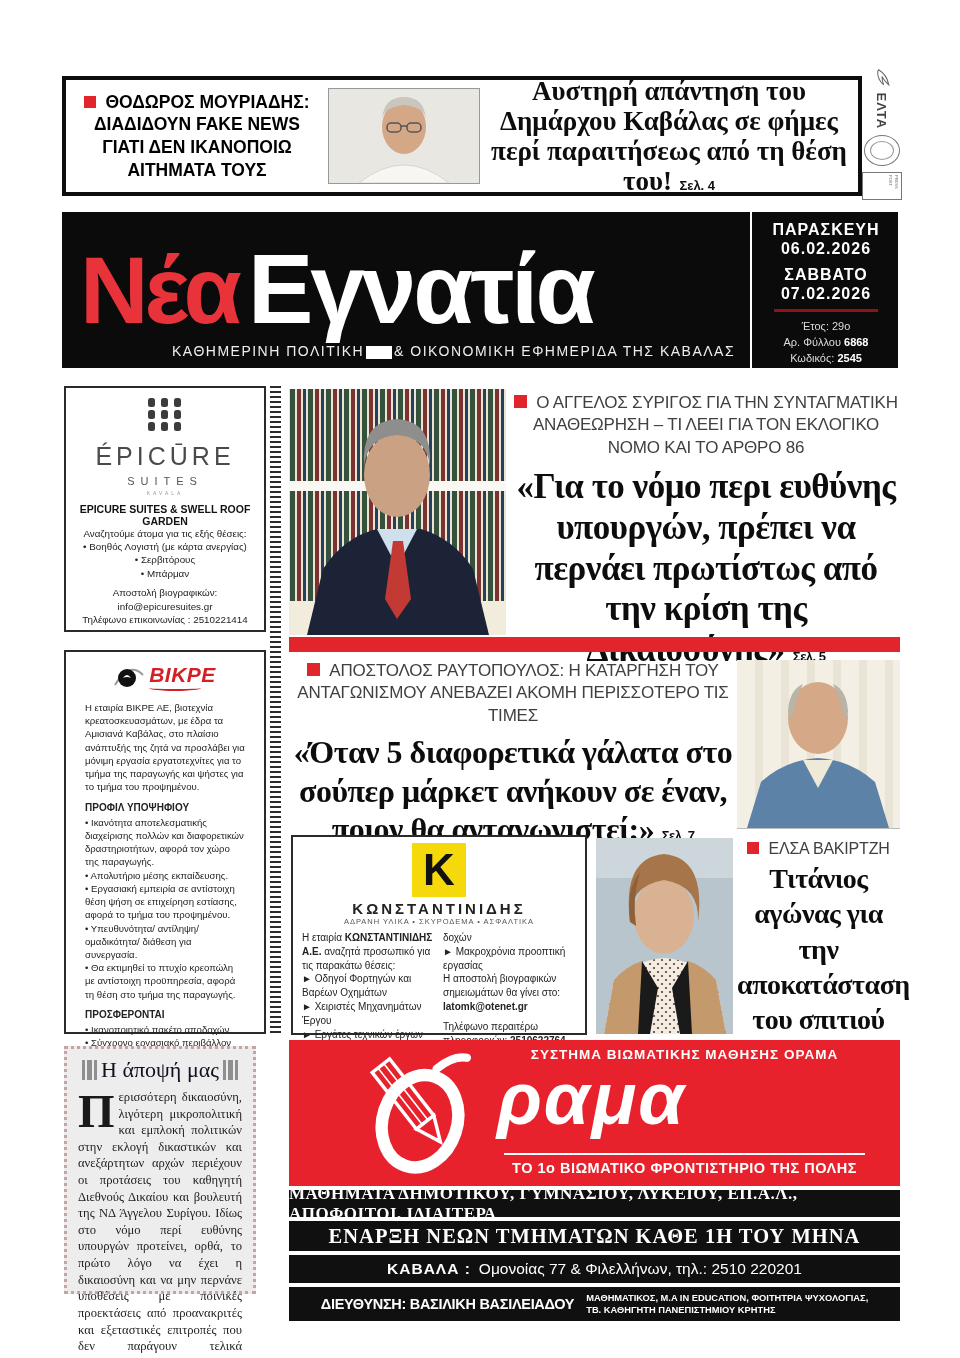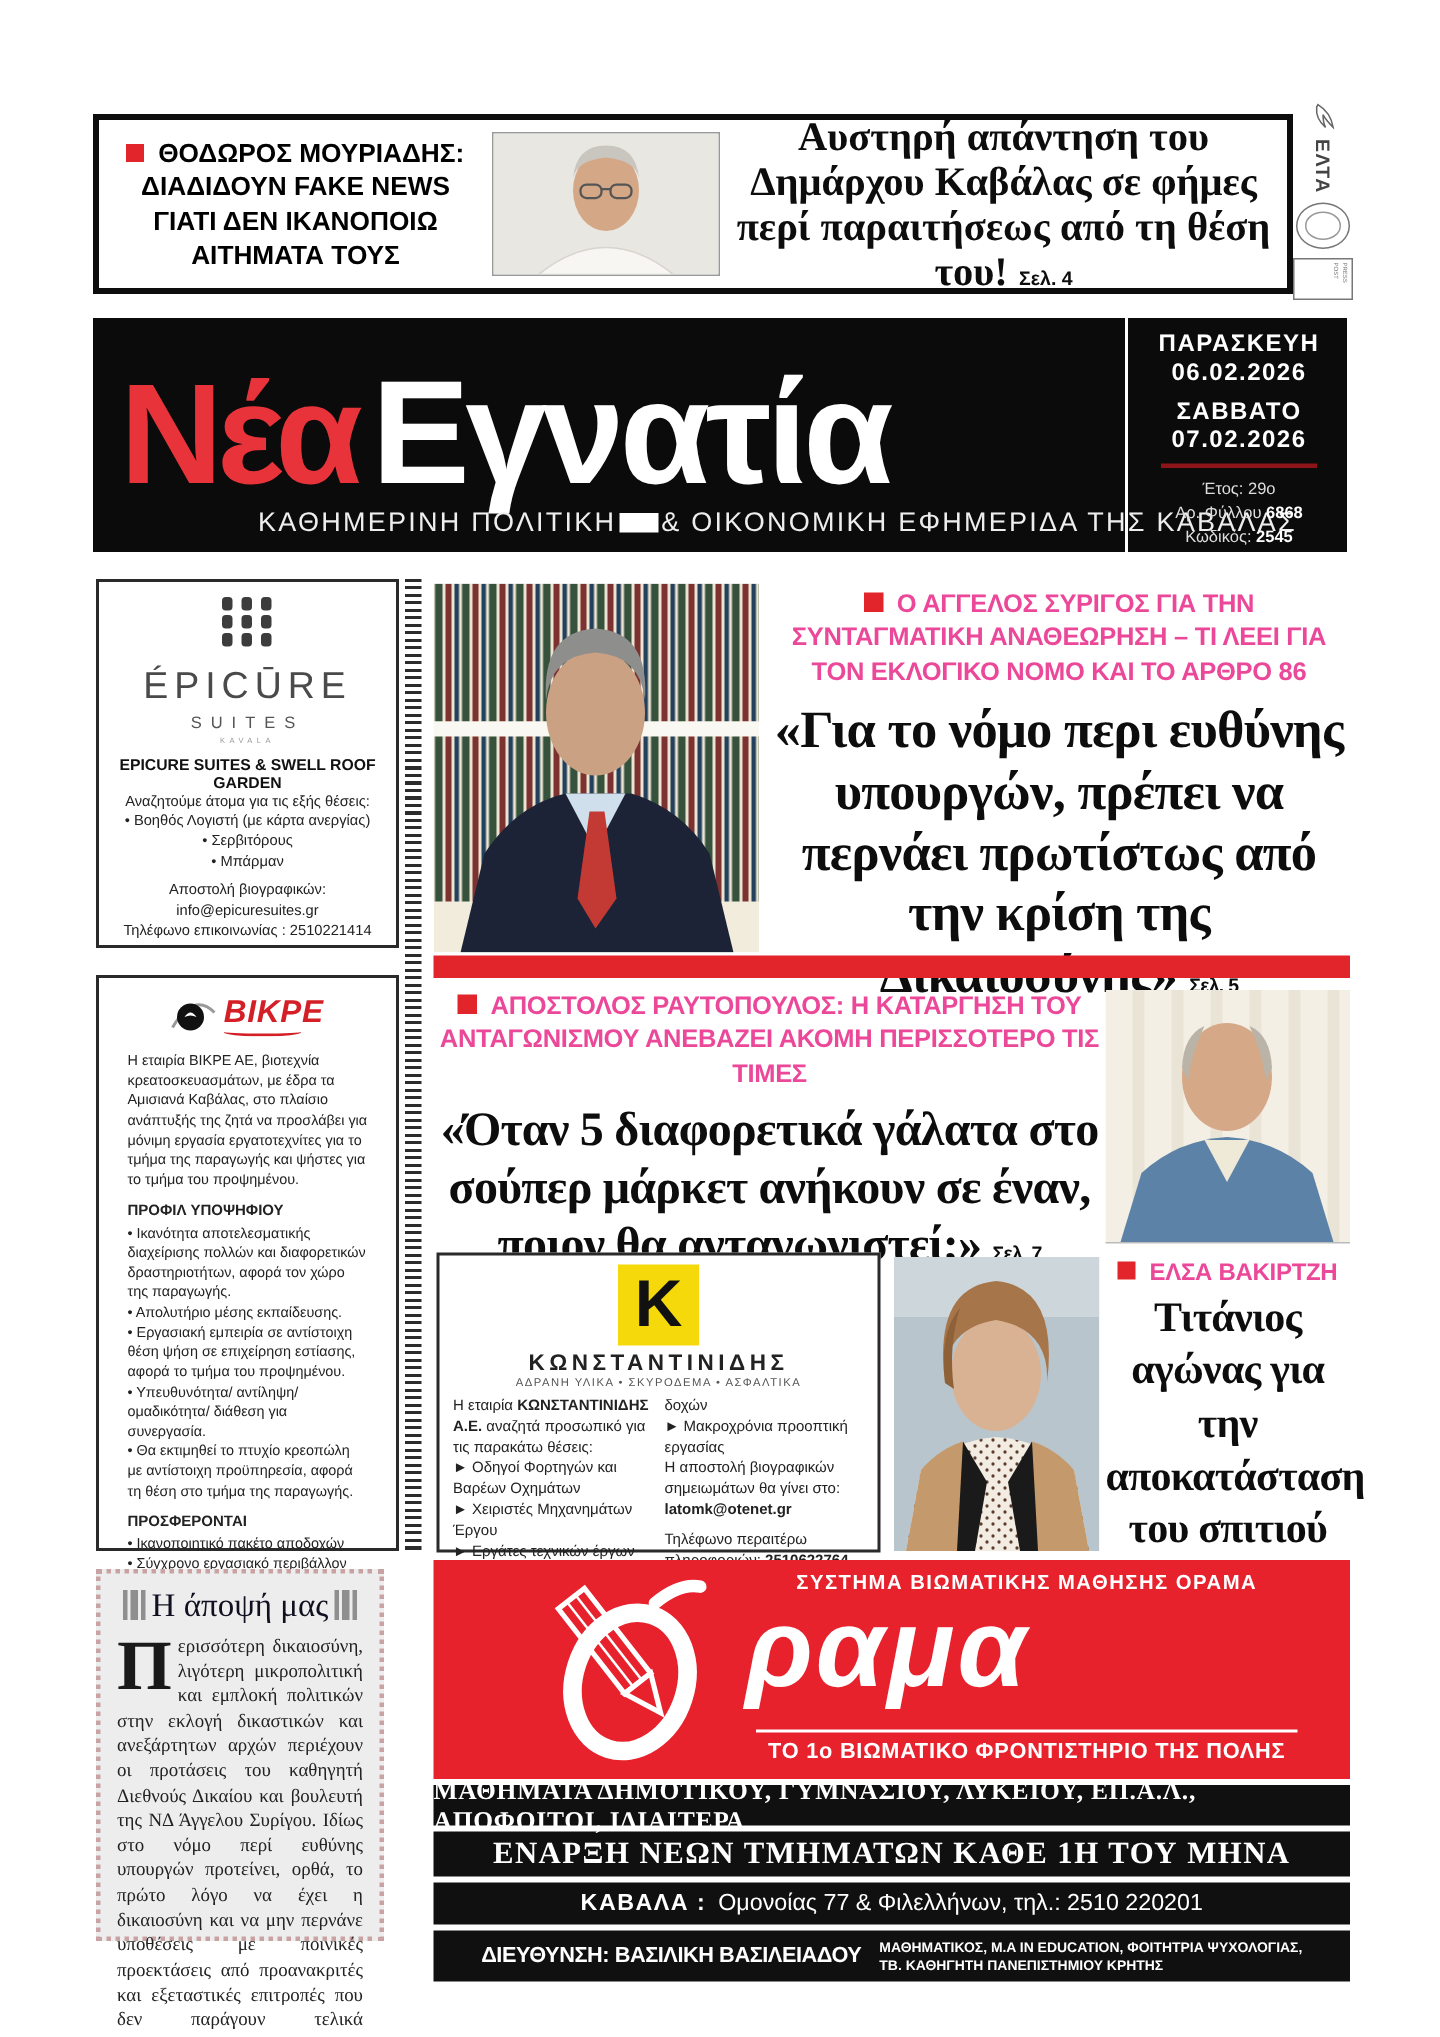--- a/index.html
+++ b/index.html
@@ -1,39 +1,39 @@
 <!DOCTYPE html>
 <html><head>
 <meta charset="utf-8">
 <style>
   html,body{margin:0;padding:0;background:#fff;}
   .page{position:relative;width:960px;height:1358px;background:#fff;font-family:"Liberation Sans",sans-serif;overflow:hidden;}
   .abs{position:absolute;}
   .serif{font-family:"Liberation Serif",serif;}
   .sq{display:inline-block;width:13px;height:13px;background:#e2242b;margin-right:9px;vertical-align:baseline;}
-  .kicker{font-weight:bold;font-size:17px;line-height:1.32;text-align:center;color:#ec4899;letter-spacing:-0.2px;}
+  .kicker{font-weight:normal;font-size:17px;line-height:1.32;text-align:center;color:#404040;letter-spacing:-0.2px;}
   .pageref{font-size:13px;font-weight:bold;font-family:"Liberation Sans",sans-serif;}
   
   .topbox{left:62px;top:76px;width:792px;height:112px;border:4px solid #0d0d0d;display:flex;align-items:center;}
   .topbox .ttl{width:262px;font-weight:bold;font-size:17.5px;line-height:1.3;text-align:center;white-space:pre-line;}
   .topbox .photo{width:150px;height:94px;border:1px solid #999;overflow:hidden;flex:none;}
   .topbox .hl{flex:1;text-align:center;font-weight:bold;font-size:27px;line-height:1.12;color:#0d0d0d;padding:0 8px;}
   
   .elta{left:856px;top:68px;width:52px;height:132px;}
   .elta .rot{position:absolute;width:132px;height:52px;left:-40px;top:40px;transform:rotate(90deg);display:flex;align-items:center;gap:6px;color:#555;}
   .elta .brand{font-size:13px;font-weight:bold;letter-spacing:1px;color:#444;}
   .elta .mark{width:34px;height:34px;border:1.5px solid #777;border-radius:50%;position:relative;}
   .elta .mark:after{content:"";position:absolute;inset:5px;border:1px solid #999;border-radius:50%;}
   .elta .box{width:26px;height:34px;border:1.5px solid #777;font-size:4px;color:#777;overflow:hidden;padding:2px;line-height:1.4;}
   
   .mast{left:62px;top:212px;width:836px;height:156px;background:#0b0b0b;color:#fff;}
   .mast .title{position:absolute;left:18px;top:16px;display:flex;align-items:baseline;gap:10px;white-space:nowrap;}
   .mast .t-red{color:#e8333a;font-size:95px;font-weight:bold;letter-spacing:-4px;line-height:1;margin-top:15px;}
   .mast .t-white{color:#fff;font-size:98px;font-weight:bold;letter-spacing:-3px;line-height:1;}
-  .mast .subrow{position:absolute;left:110px;bottom:9px;display:flex;align-items:center;gap:2px;font-size:18px;letter-spacing:1.5px;color:#eee;}
+  .mast .subrow{position:absolute;left:110px;bottom:9px;display:flex;align-items:flex-end;gap:2px;font-size:14px;letter-spacing:1.5px;color:#eee;}
   .white-sq{display:inline-block;width:26px;height:13px;background:#fff;}
   .mast .divider{position:absolute;right:146px;top:0;bottom:0;width:2px;background:#fff;}
   .mast .right{position:absolute;right:0;top:0;width:144px;text-align:center;padding-top:8px;}
   .mast .day{font-size:16px;font-weight:bold;letter-spacing:1px;line-height:1.25;}
   .mast .date{font-size:16px;font-weight:bold;letter-spacing:1px;margin-bottom:7px;line-height:1.1;}
   .mast .redline{width:104px;height:3px;background:#8d1418;margin:6px auto 7px;}
   .mast .meta{font-size:11px;color:#ddd;line-height:1.45;}
   .mast .meta b{color:#fff;}
   .mast .price{font-size:15px;font-weight:bold;margin-top:3px;}
   

